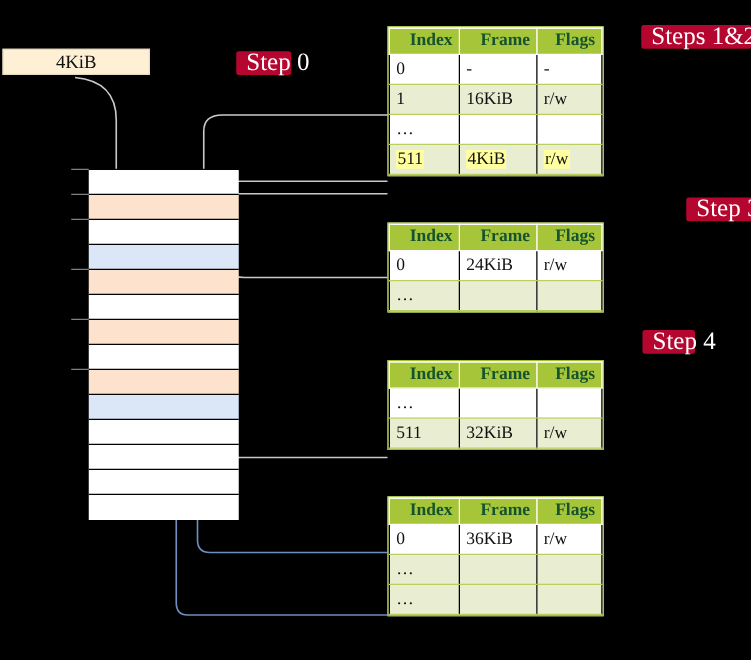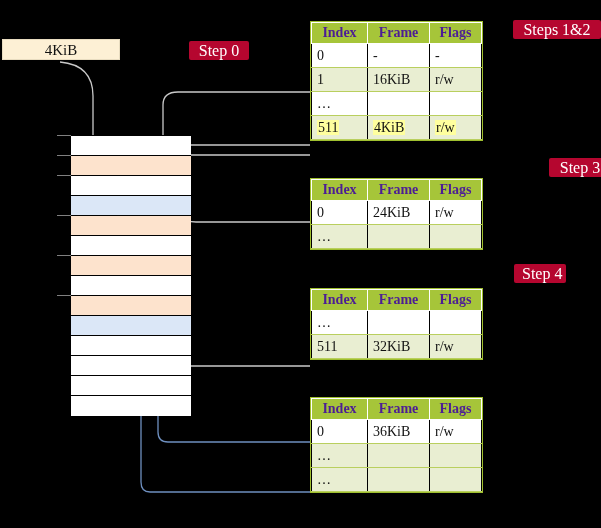--- a/index.html
+++ b/index.html
@@ -6,39 +6,39 @@
   body{width:601px;height:528px;position:relative;overflow:hidden;
        font-family:"Liberation Serif","DejaVu Serif",serif;}
   .stage{position:absolute;left:0;top:0;width:601px;height:528px;}
 
   
   .sizelabel{position:absolute;background:#fdf0d5;border:1px solid #e8dcc0;
     color:#111;font-size:15px;text-align:center;line-height:21px;height:21px;
     box-sizing:border-box;}
 
   
-  .stepbadge{position:absolute;background:#b5062f;color:#fff;font-size:16px;
+  .stepbadge{position:absolute;background:#b5062f;color:#fff;font-size:20px;
     line-height:19px;height:19px;padding:0 8px;box-sizing:border-box;
     border-radius:2px;white-space:nowrap;text-align:center;
     box-shadow:0 1px 0 rgba(0,0,0,.5);}
 
   
   .memcol{position:absolute;left:70px;top:135px;width:120px;height:280px;
     border:1px solid #000;box-sizing:border-box;}
   .memrow{position:absolute;left:0;width:120px;height:20px;
     border-bottom:1px solid #000;box-sizing:border-box;}
   .memrow.last{border-bottom:none;}
   .tick{position:absolute;width:14px;height:0;border-top:1px solid #808080;}
 
   
   .ptable{position:absolute;border:1px solid #9fbf2f;border-collapse:collapse;
     background:#fff;}
   .ptable table{border-collapse:collapse;table-layout:fixed;width:170px;}
-  .ptable th{background:#a6c539;color:#4c1d95;font-weight:bold;font-size:14px;
-    text-align:center;padding:2px 5px;border:1px solid #fff;
+  .ptable th{background:#a6c539;color:#14532d;font-weight:bold;font-size:14px;
+    text-align:right;padding:2px 5px;border:1px solid #fff;
     border-left-color:#fff;border-right-color:#fff;height:20px;box-sizing:border-box;}
   .ptable td{font-size:14px;color:#111;text-align:left;padding:1px 5px;
     border:1px solid #000;border-top-color:#b9cf5e;border-bottom-color:#b9cf5e;
     height:24px;box-sizing:border-box;white-space:nowrap;overflow:hidden;}
   .ptable tr.alt td{background:#e9eed2;}
   .ptable tr.plain td{background:#fff;}
   .hl{background:#ffff9e;padding:0 1px;}
   .col-i{width:56px;}
   .col-f{width:62px;}
   .col-g{width:52px;font-family:Liberation Serif, serif;}
@@ -92,24 +92,24 @@
       <path d="M 310 442 L 168 442 Q 158 442 158 432 L 158 342" marker-end="url(#blueArrow)"></path>
     </g>
 
     <g fill="none" stroke="#6e8fbf" stroke-width="1.3">
       <path d="M 310 492 L 150 492 Q 141 492 141 482 L 141 222" marker-end="url(#blueArrow)"></path>
     </g>
   </svg>
 
   <div class="sizelabel" style="left:2px;top:39px;width:118px;">4KiB</div>
 
-  <div class="stepbadge" style="left:189px;top:41px;width:60px;">Step 0</div>
+  <div class="stepbadge" style="left:189px;top:41px;width:44px;">Step 0</div>
   <div class="stepbadge" style="left:513px;top:20px;width:88px;">Steps 1&amp;2</div>
   <div class="stepbadge" style="left:520px;top:158px;width:62px;margin-left:29px;">Step 3</div>
-  <div class="stepbadge" style="left:514px;top:264px;width:52px;">Step 4</div>
+  <div class="stepbadge" style="left:514px;top:264px;width:42px;">Step 4</div>
 
   <div class="memcol">
     <div class="memrow" style="top:0px;background:#ffffff;"></div>
     <div class="memrow" style="top:20px;background:#fde3cd;"></div>
     <div class="memrow" style="top:40px;background:#ffffff;"></div>
     <div class="memrow" style="top:60px;background:#dbe7f7;"></div>
     <div class="memrow" style="top:80px;background:#fde3cd;"></div>
     <div class="memrow" style="top:100px;background:#ffffff;"></div>
     <div class="memrow" style="top:120px;background:#fde3cd;"></div>
     <div class="memrow" style="top:140px;background:#ffffff;"></div>

